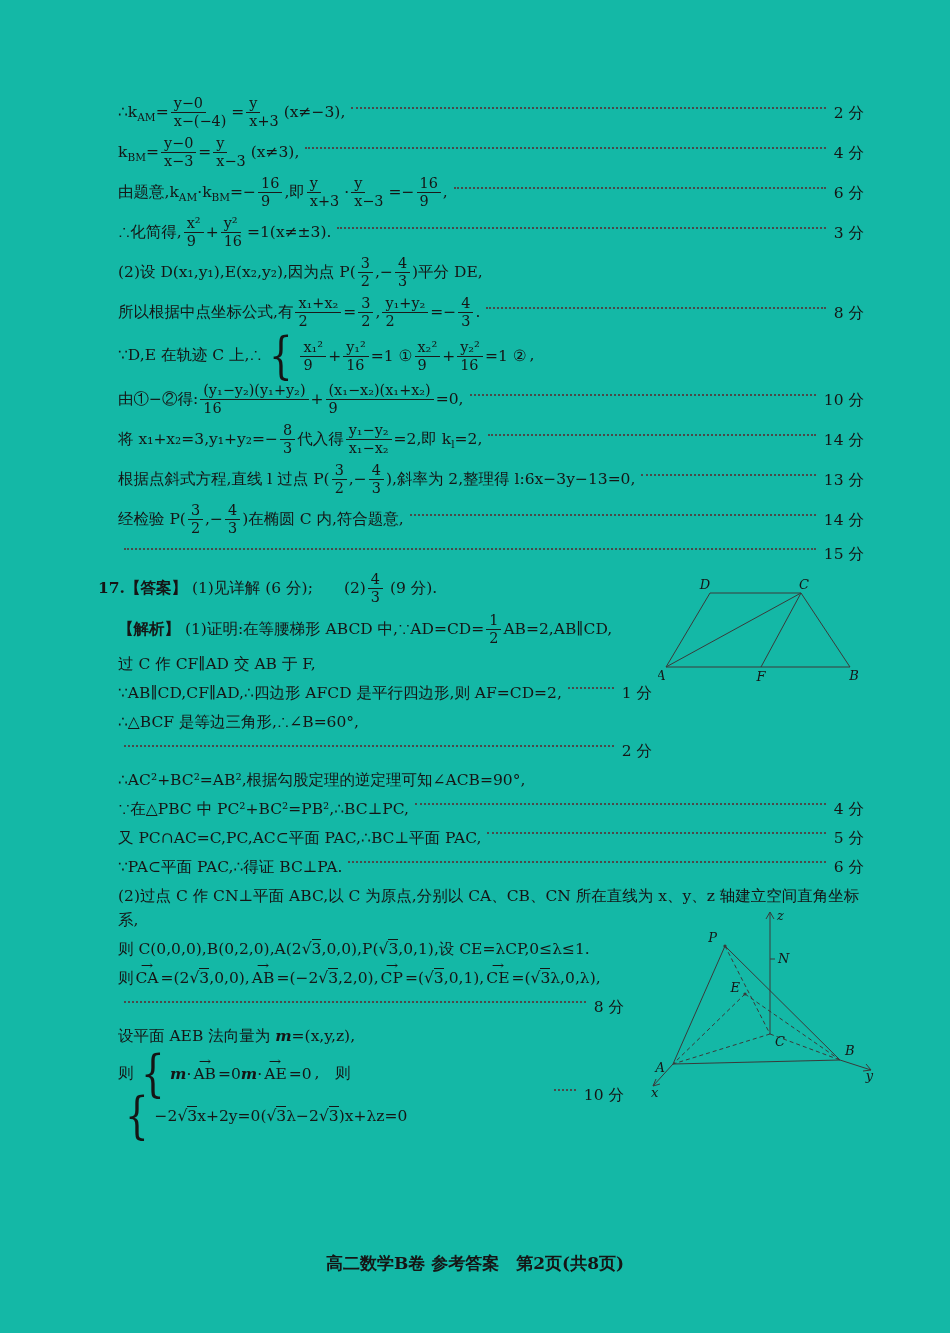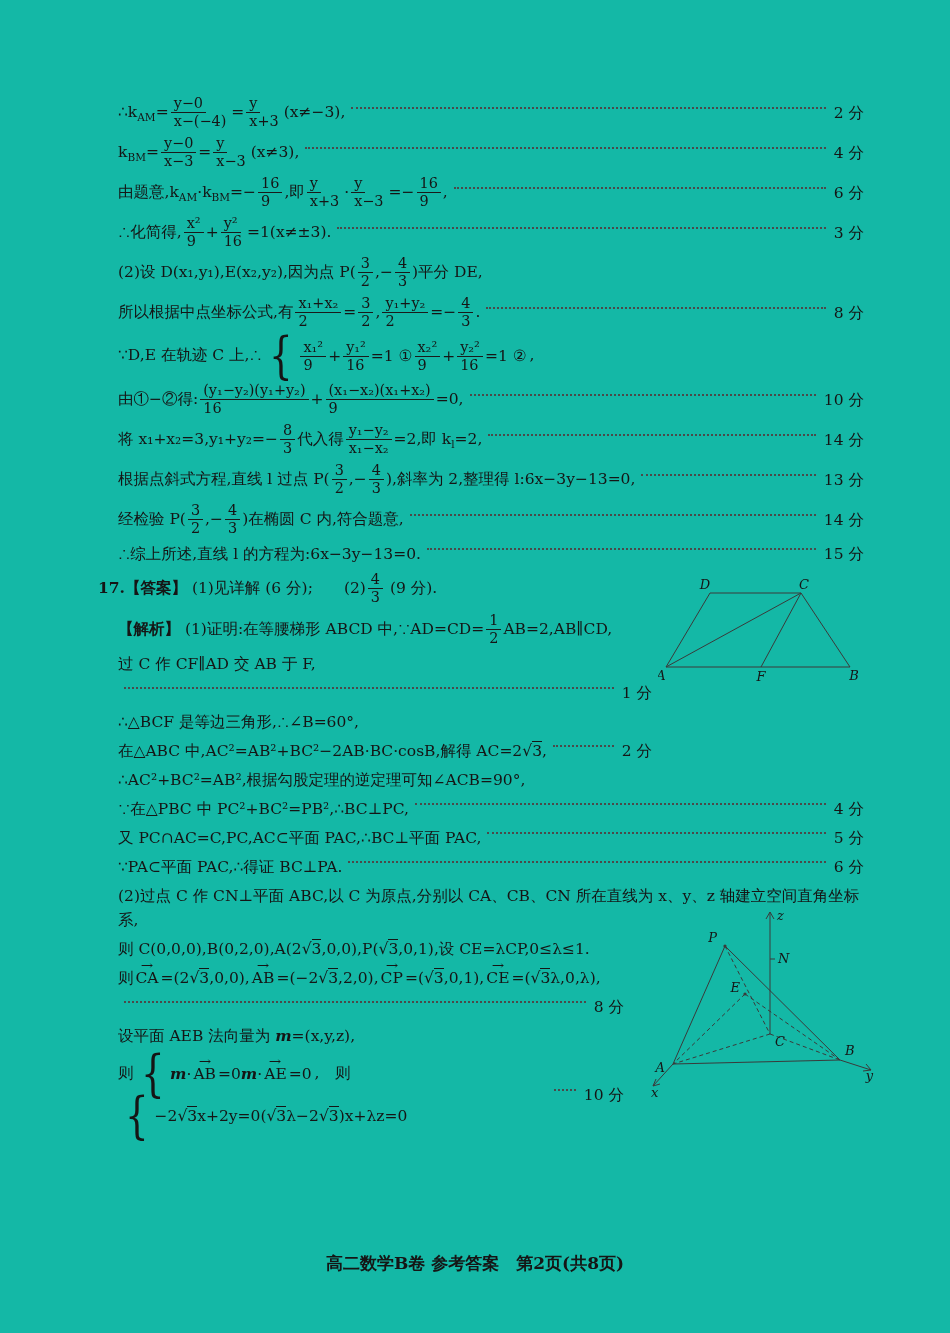--- a/index.html
+++ b/index.html
@@ -193,48 +193,47 @@
             <span class="fn">3</span>
             <span class="fd">2</span>
           </span>,−<span class="frac">
             <span class="fn">4</span>
             <span class="fd">3</span>
           </span>)在椭圆 C 内,符合题意,</span>
         <span class="leader"></span>
         <span class="score">14 分</span>
       </div>
       <div class="line">
-        <span class="mc">∴综上所述,直线 l 的方程为:6x−3y−13=0.</span>
         <span class="leader"></span>
         <span class="score">15 分</span>
       </div>
       <div class="line hang">
         <span class="mc"><b>17.【答案】</b> (1)见详解 (6 分);　　(2)<span class="frac">
             <span class="fn">4</span>
             <span class="fd">3</span>
           </span> (9 分).</span>
       </div>
       <div class="line">
         <span class="mc"><b>【解析】</b> (1)证明:在等腰梯形 ABCD 中,∵AD=CD=<span class="frac">
             <span class="fn">1</span>
             <span class="fd">2</span>
           </span>AB=2,AB∥CD,</span>
       </div>
       <div class="line narrow1">
         <span class="mc">过 C 作 CF∥AD 交 AB 于 F,</span>
       </div>
       <div class="line narrow1">
+        <span class="mc">∵AB∥CD,CF∥AD,∴四边形 AFCD 是平行四边形,则 AF=CD=2,</span>
         <span class="leader"></span>
         <span class="score">1 分</span>
       </div>
       <div class="line narrow1">
         <span class="mc">∴△BCF 是等边三角形,∴∠B=60°,</span>
       </div>
       <div class="line narrow1">
-        <span class="mc">在△ABC 中,AC²=AB²+BC²−2AB·BC·cosB,解得 AC=2<span class="sq">√<span class="rad">3</span></span>,</span>
         <span class="leader"></span>
         <span class="score">2 分</span>
       </div>
       <div class="line">
         <span class="mc">∴AC²+BC²=AB²,根据勾股定理的逆定理可知∠ACB=90°,</span>
       </div>
       <div class="line">
         <span class="mc">∵在△PBC 中 PC²+BC²=PB²,∴BC⊥PC,</span>
         <span class="leader"></span>
         <span class="score">4 分</span>

